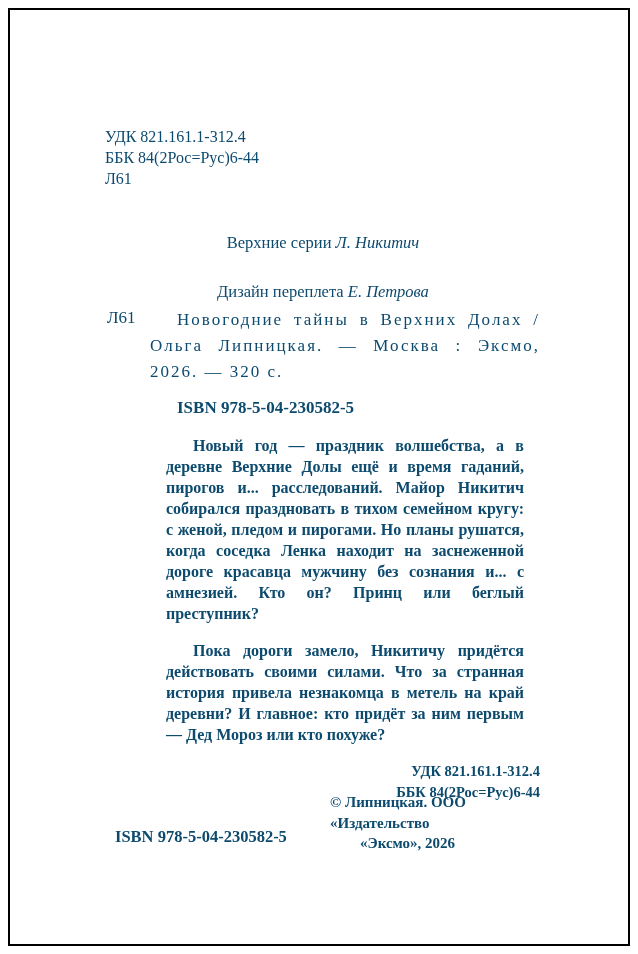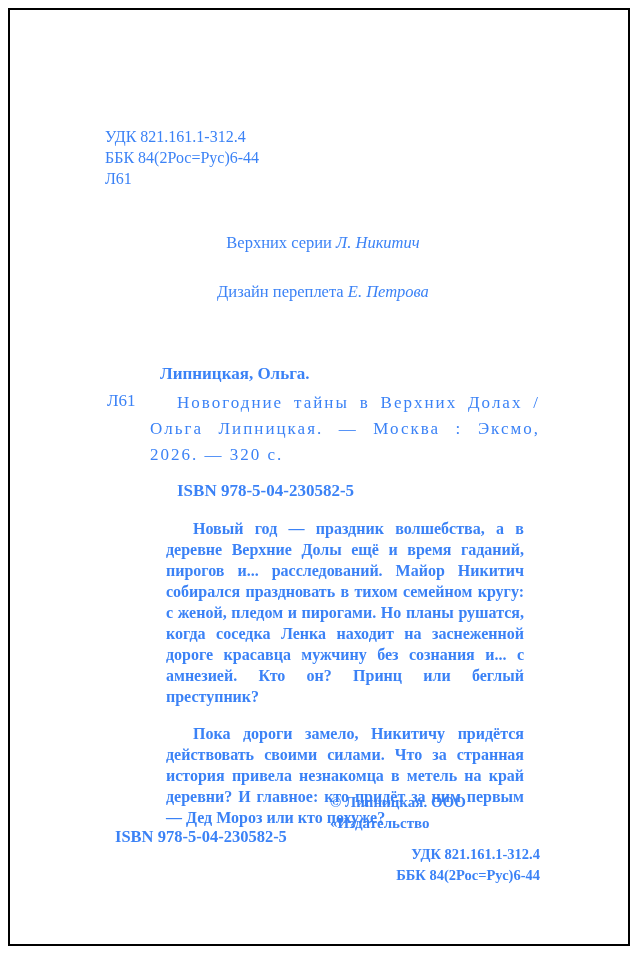--- a/index.html
+++ b/index.html
@@ -5,21 +5,21 @@
   html, body {
     margin: 0;
     padding: 0;
     background: #ffffff;
   }
   .sheet {
     position: relative;
     width: 638px;
     height: 954px;
     background: #ffffff;
-    color: #3b82f6;
+    color: #0c4a6e;
     font-family: "Liberation Serif", "DejaVu Serif", serif;
     overflow: hidden;
   }
   .frame {
     position: absolute;
     left: 8px;
     top: 8px;
     right: 8px;
     bottom: 8px;
     border: 2px solid #000000;
@@ -130,30 +130,29 @@
 
   <div class="content">
 
     <div class="top-block">
       <div>УДК 821.161.1-312.4</div>
       <div>ББК 84(2Рос=Рус)6-44</div>
       <div>Л61</div>
     </div>
 
     <div class="credit editor">
-      <span>Верхних серии</span>
+      <span>Верхние серии</span>
       <i>Л. Никитич</i>
     </div>
 
     <div class="credit designer">
       <span>Дизайн переплета</span>
       <i>Е. Петрова</i>
     </div>
 
-    <div class="author-heading">Липницкая, Ольга.</div>
 
     <div class="entry">
       <span class="entry-code">Л61</span>
       <p class="entry-text">Новогодние тайны в Верхних Долах / Ольга Липницкая. — Москва : Эксмо, 2026. — 320 с.</p>
     </div>
 
     <div class="isbn-center">ISBN 978-5-04-230582-5</div>
 
     <div class="annotation">
       <p>Новый год — праздник волшебства, а в деревне Верхние Долы ещё и время гаданий, пирогов и... расследований. Майор Никитич собирался праздновать в тихом семейном кругу: с женой, пледом и пирогами. Но планы рушатся, когда соседка Ленка находит на заснеженной дороге красавца мужчину без сознания и... с амнезией. Кто он? Принц или беглый преступник?</p>
@@ -162,16 +161,17 @@
 
     <div class="right-block">
       <div>УДК 821.161.1-312.4</div>
       <div>ББК 84(2Рос=Рус)6-44</div>
     </div>
 
   </div>
 
   <div class="copyright">
     <div>© Липницкая. ООО «Издательство</div>
+    <div class="indented">«Эксмо», 2026</div>
   </div>
 
   <div class="isbn-bottom">ISBN 978-5-04-230582-5</div>
 </div>
 
 </body></html>

